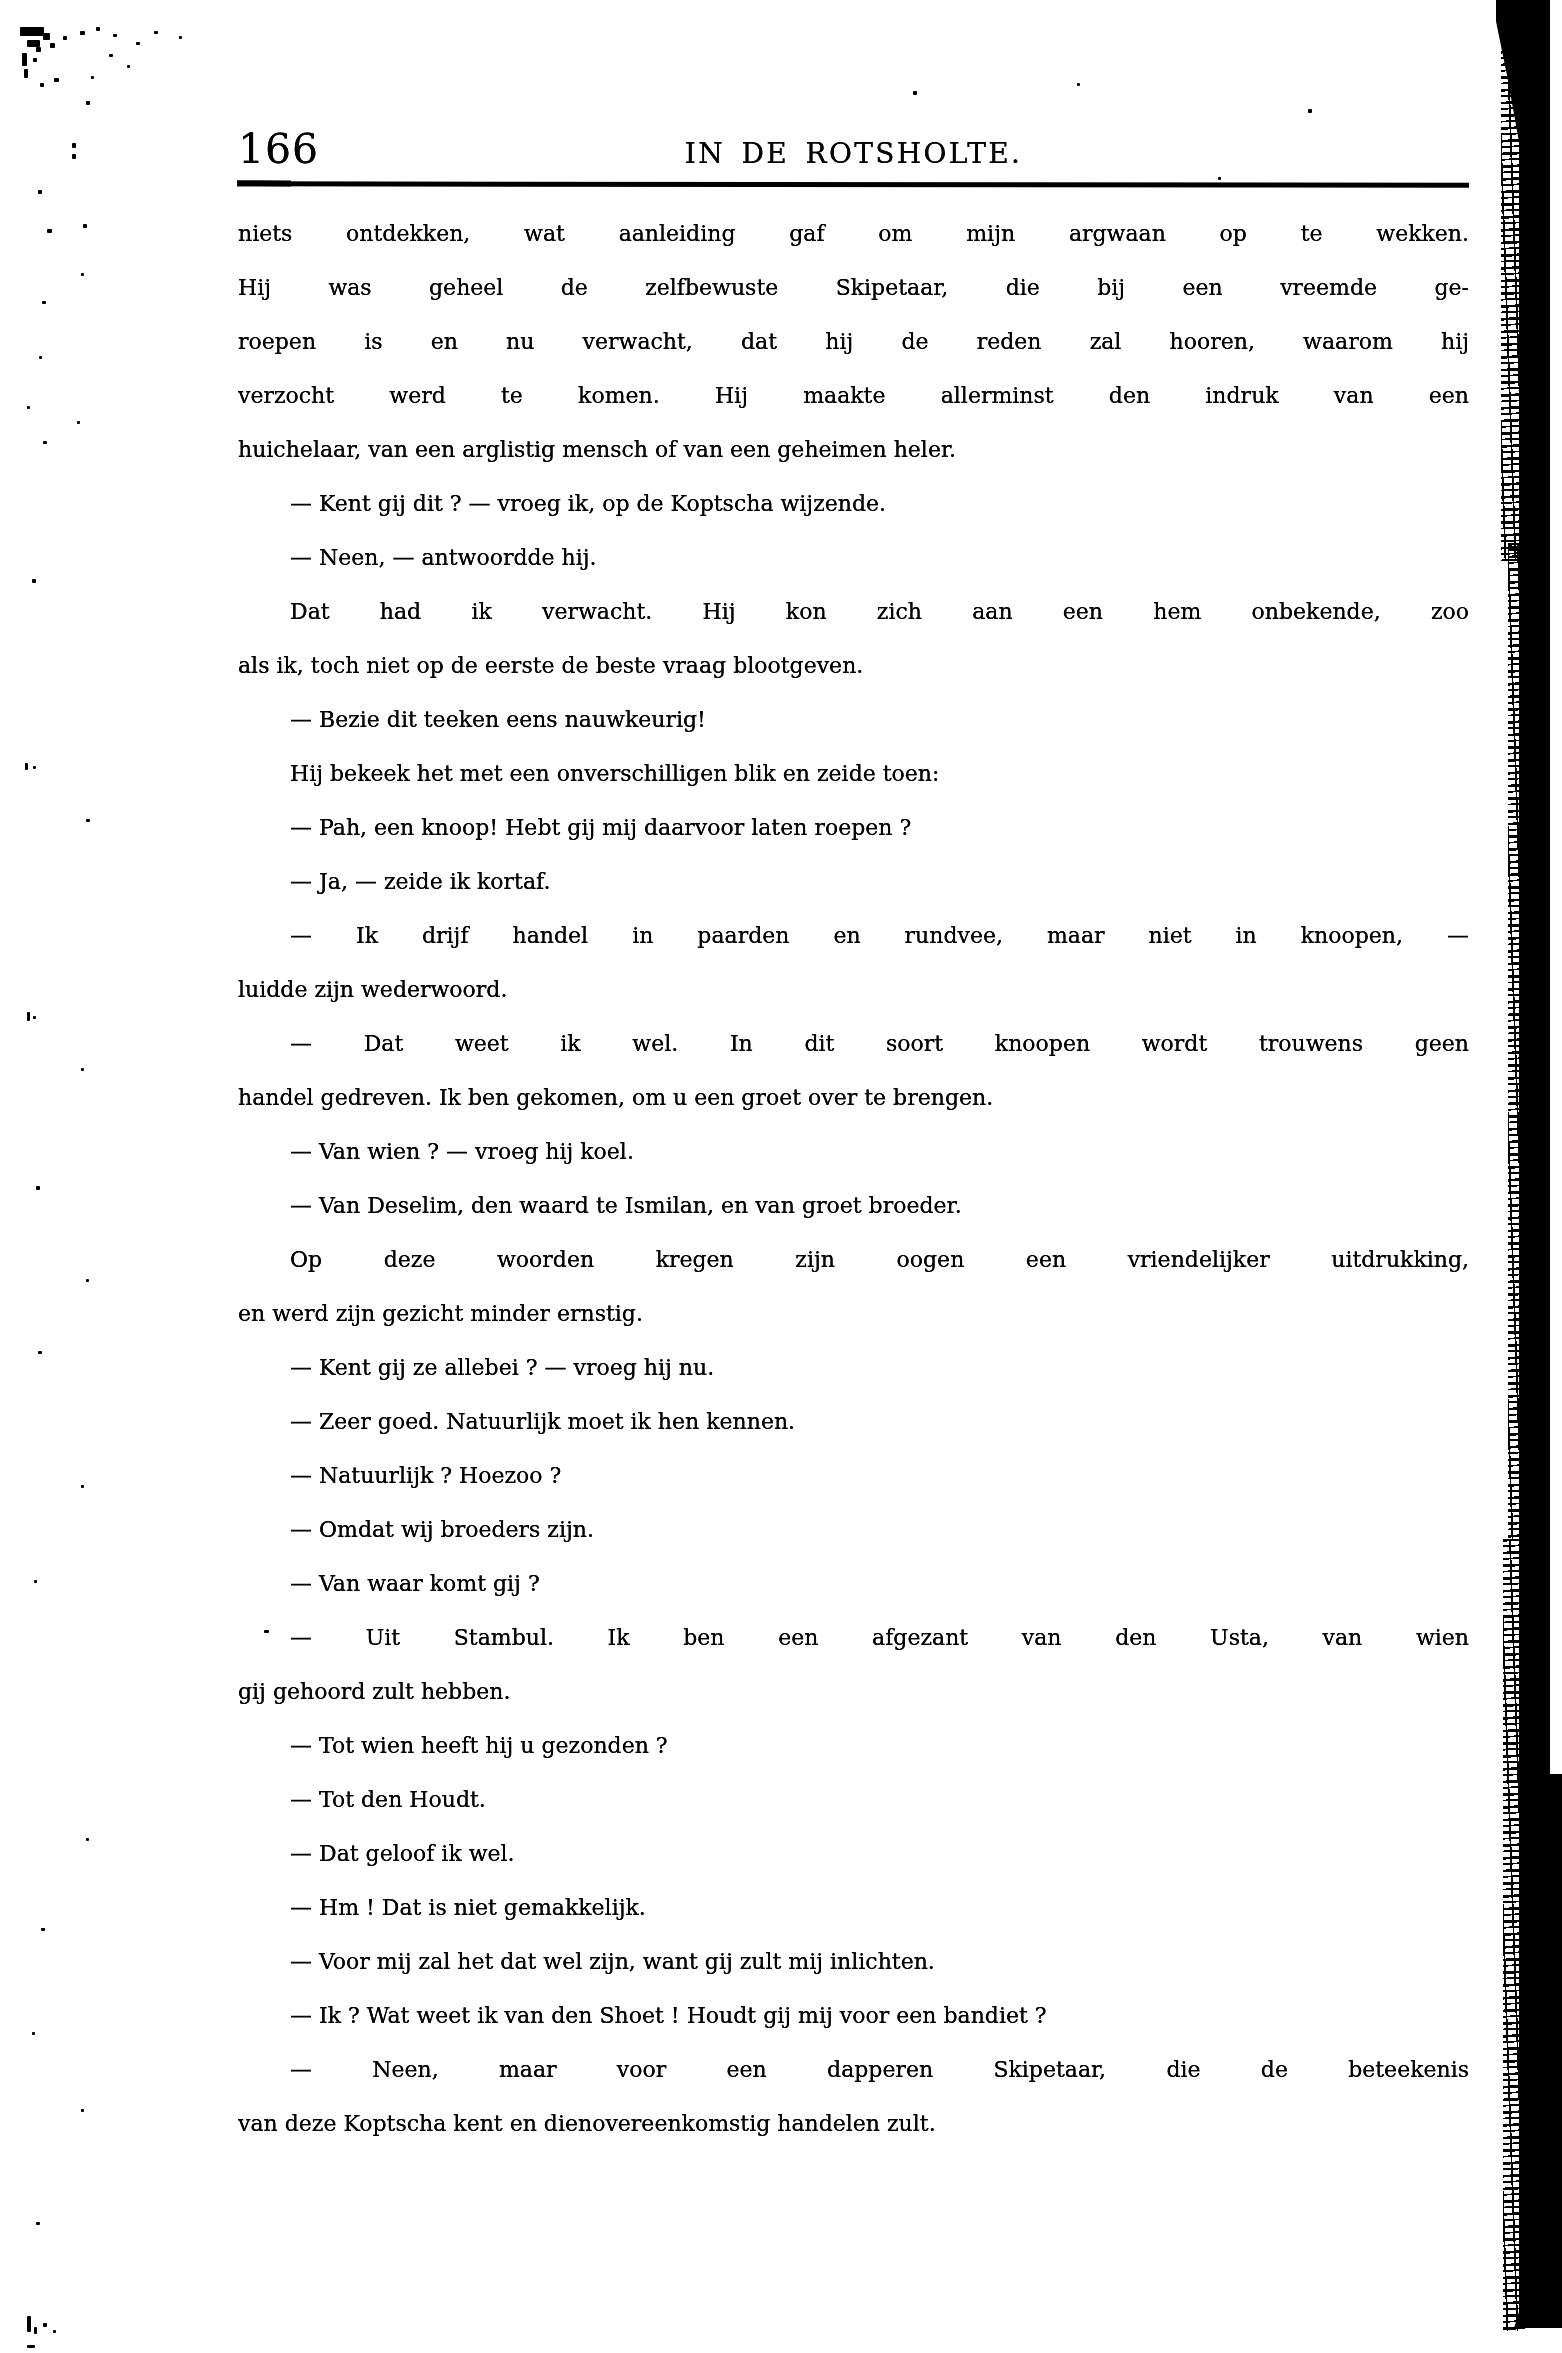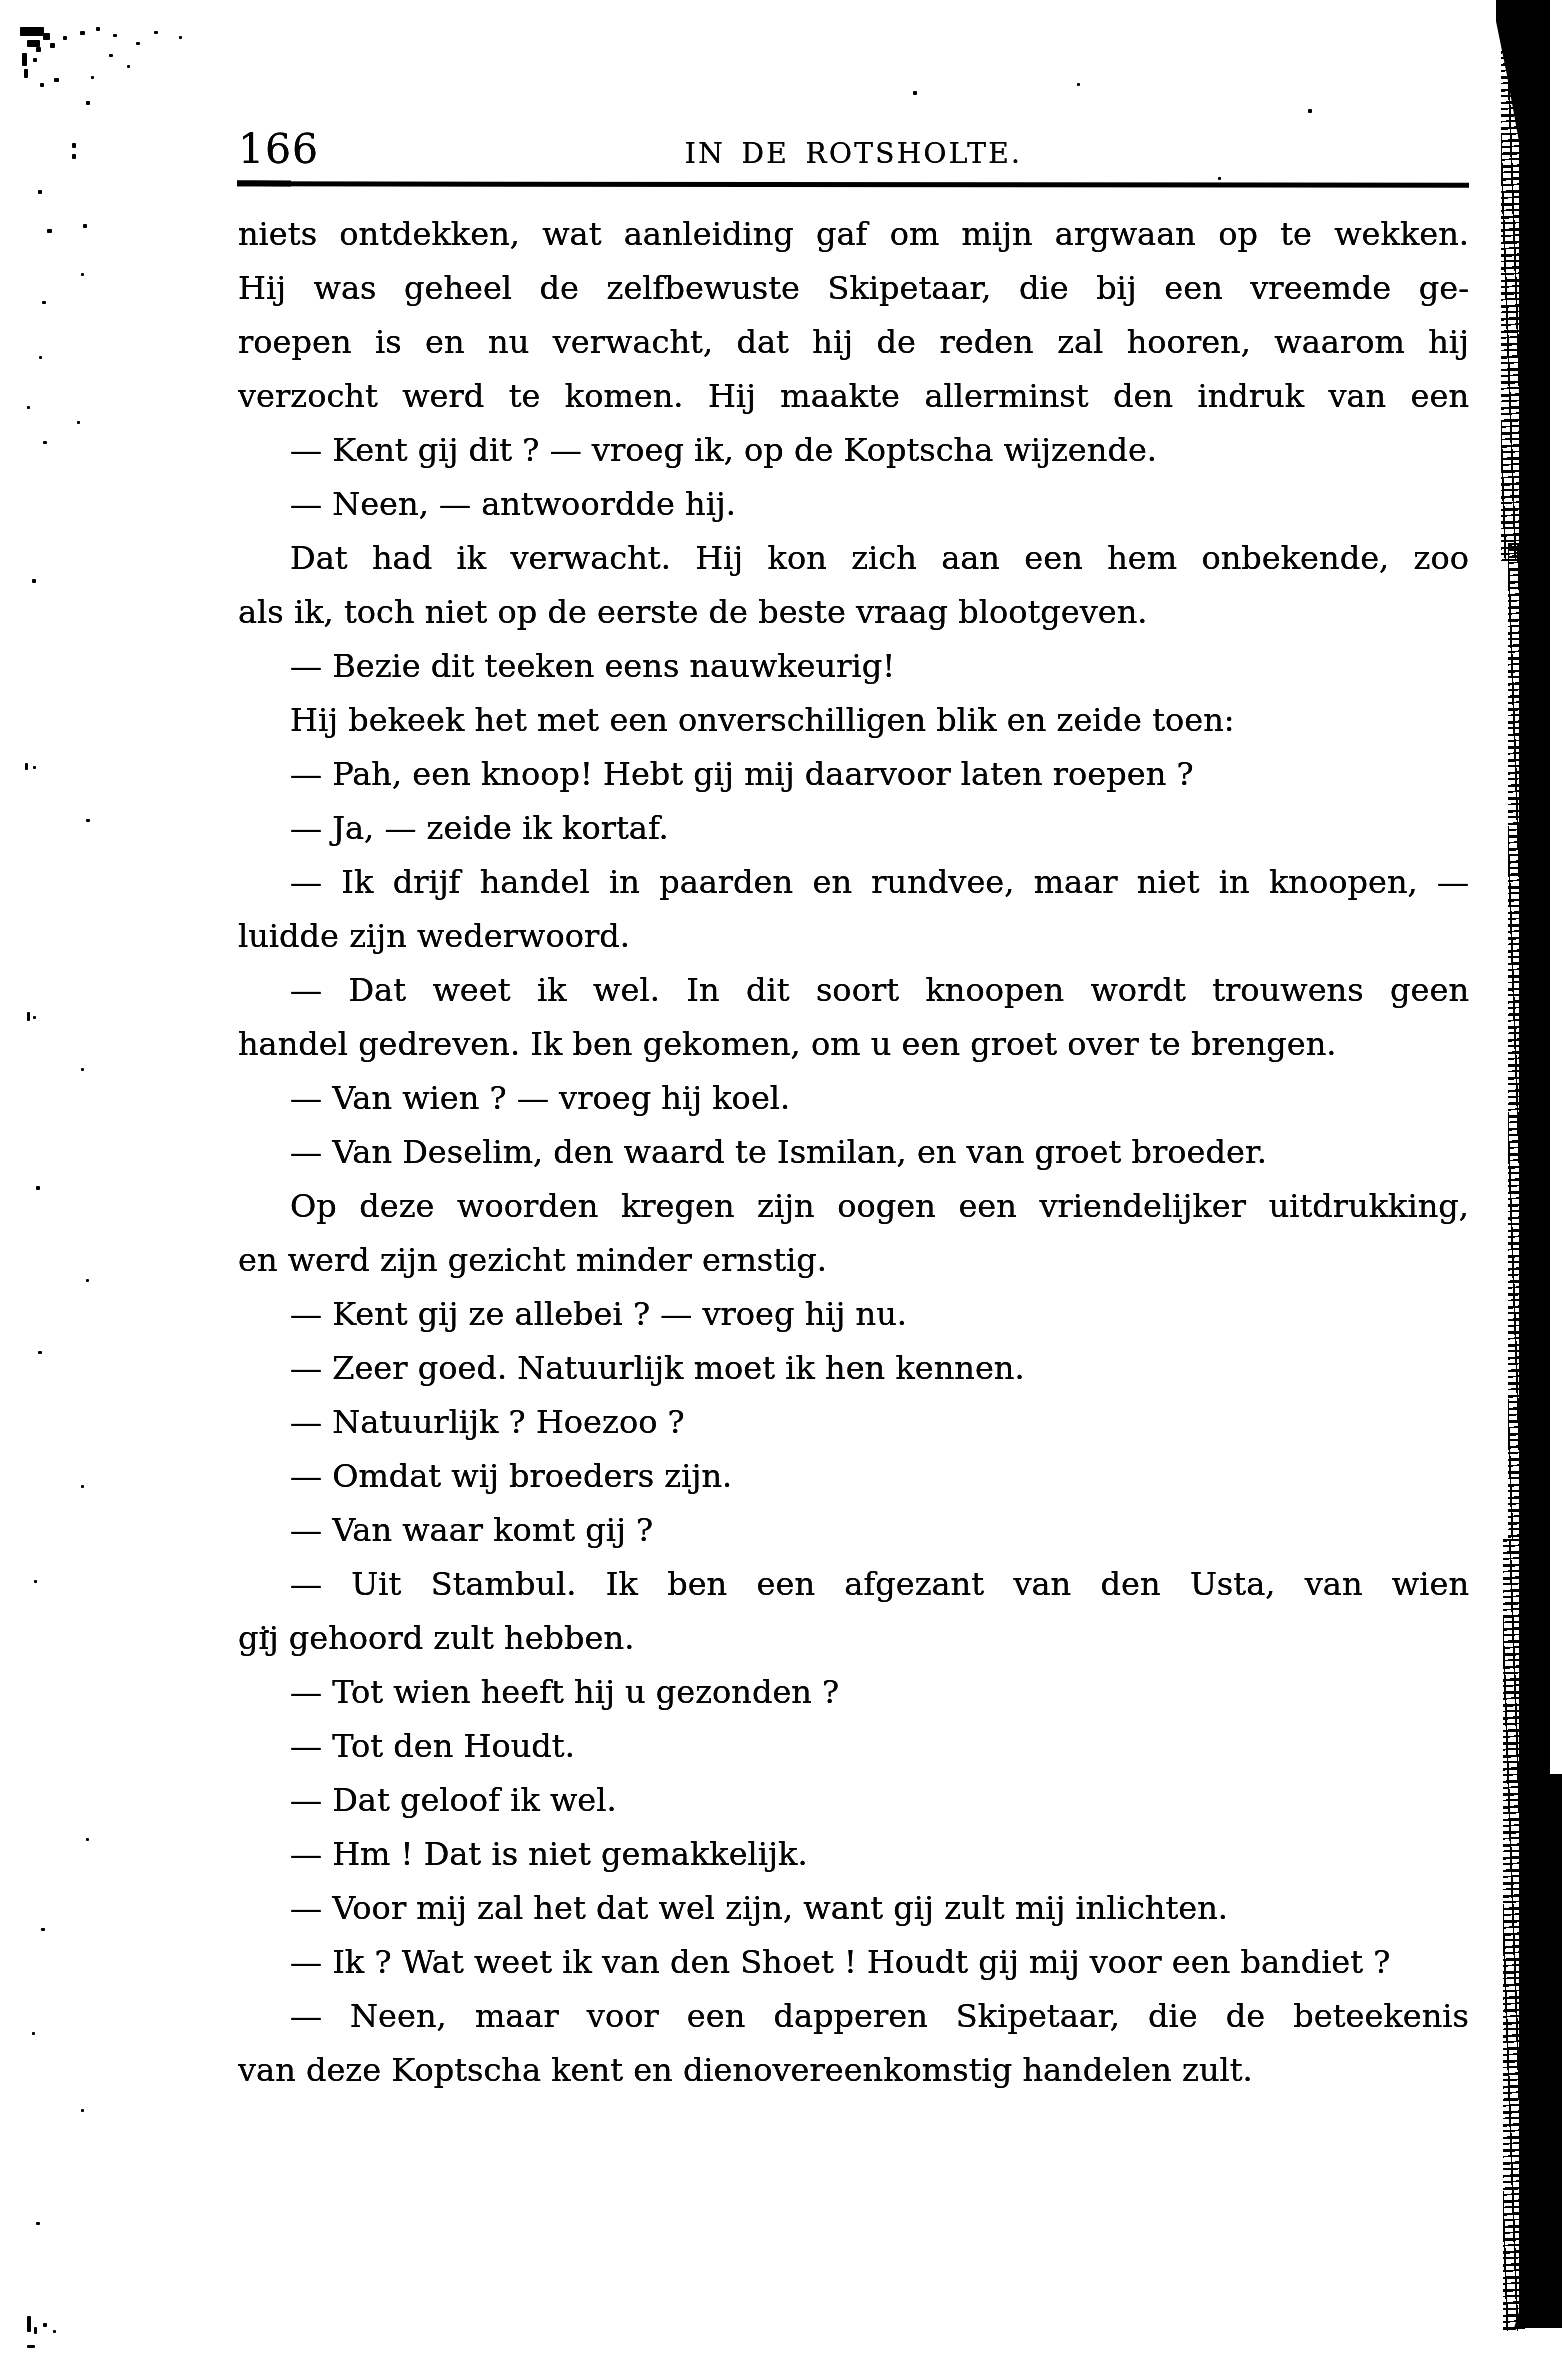--- a/index.html
+++ b/index.html
@@ -29,21 +29,21 @@
     background:#000; transform:rotate(0.06deg);
   }
   .header-rule::after { 
     content:""; position:absolute; left:0; top:-0.9px; width:54px; height:6.3px; background:#000;
   }
 
   
   .body-text { position:absolute; left:238px; top:207px; width:1231px; }
   .line {
     height:54px; line-height:54px; overflow:hidden;
-    font-size:32px; white-space:normal;
+    font-size:22px; white-space:normal;
     text-shadow:0 0 0.6px #000;
   }
   .line.i { text-indent:52px; }
   .line.j { text-align:justify; }
   .line.j::after { content:""; display:inline-block; width:100%; height:0; }
 
   
   .edge-band  { position:absolute; background:#000; }
   .edge-noise {
     position:absolute;
@@ -62,20 +62,21 @@
     <span class="page-number">166</span>
     <span class="running-title">IN DE ROTSHOLTE.</span>
   </div>
   <div class="header-rule"></div>
 
   <div class="body-text">
       <div class="line j">niets ontdekken, wat aanleiding gaf om mijn argwaan op te wekken.</div>
       <div class="line j">Hij was geheel de zelfbewuste Skipetaar, die bij een vreemde ge-</div>
       <div class="line j">roepen is en nu verwacht, dat hij de reden zal hooren, waarom hij</div>
       <div class="line j">verzocht werd te komen. Hij maakte allerminst den indruk van een</div>
+      <div class="line">huichelaar, van een arglistig mensch of van een geheimen heler.</div>
       <div class="line i">— Kent gij dit ? — vroeg ik, op de Koptscha wijzende.</div>
       <div class="line i">— Neen, — antwoordde hij.</div>
       <div class="line i j">Dat had ik verwacht. Hij kon zich aan een hem onbekende, zoo</div>
       <div class="line">als ik, toch niet op de eerste de beste vraag blootgeven.</div>
       <div class="line i">— Bezie dit teeken eens nauwkeurig!</div>
       <div class="line i">Hij bekeek het met een onverschilligen blik en zeide toen:</div>
       <div class="line i">— Pah, een knoop! Hebt gij mij daarvoor laten roepen ?</div>
       <div class="line i">— Ja, — zeide ik kortaf.</div>
       <div class="line i j">— Ik drijf handel in paarden en rundvee, maar niet in knoopen, —</div>
       <div class="line">luidde zijn wederwoord.</div>

